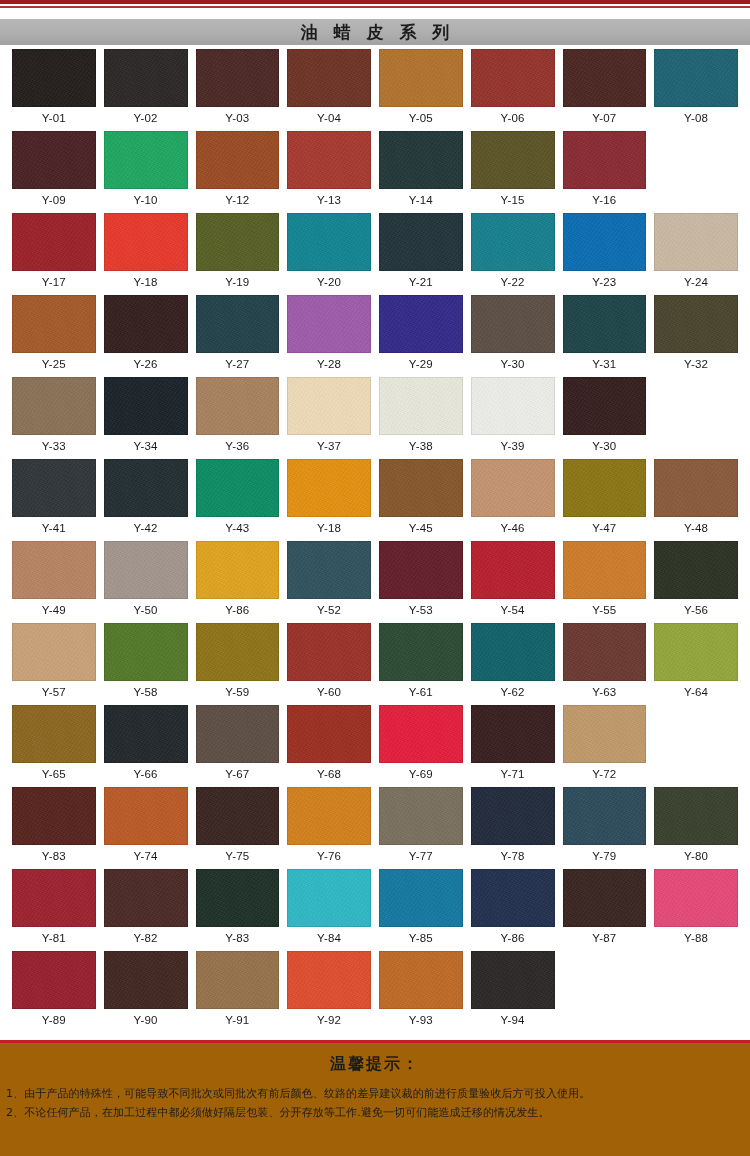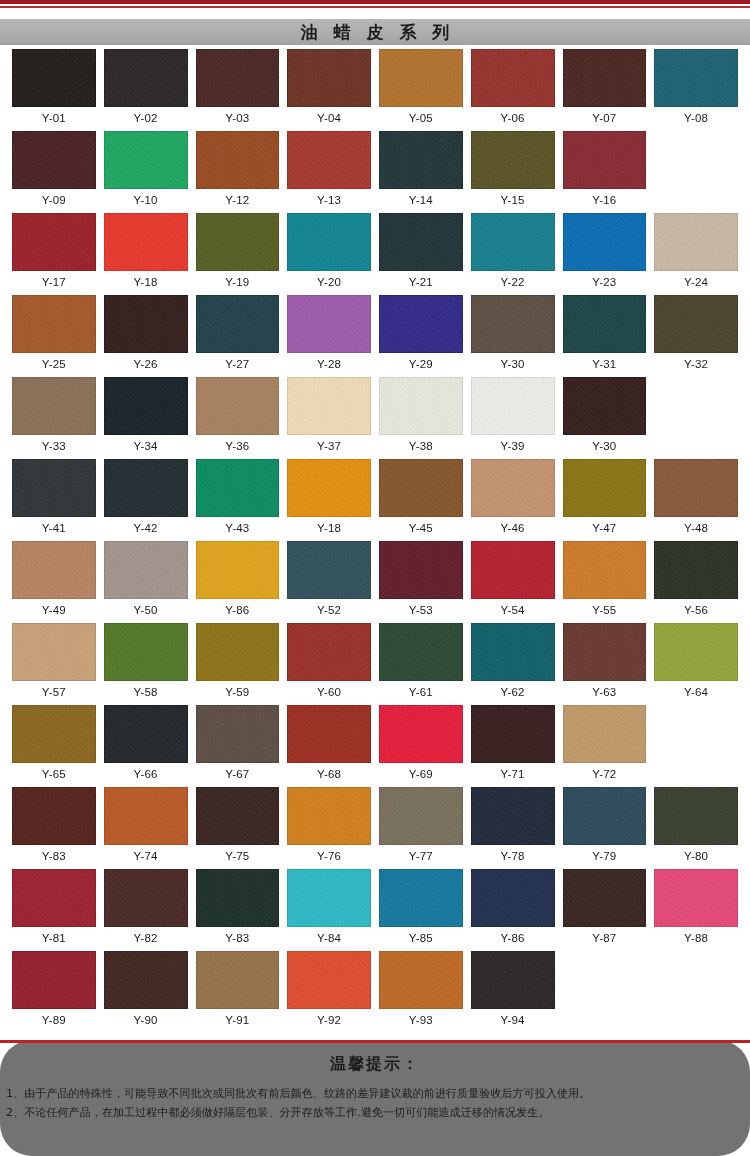--- a/index.html
+++ b/index.html
@@ -109,22 +109,21 @@
   .swatch-cell.empty .swatch-chip,
   .swatch-cell.empty .swatch-label { visibility: hidden; }
 
   
   .footer {
     position: absolute;
     left: 0;
     bottom: 0;
     width: 750px;
     height: 116px;
-    background: #737373;
-    border-radius: 32px;
+    background: #a16207;
   }
   .footer-rule {
     width: 750px;
     height: 3px;
     background: #bf1f25;
   }
   .footer-title {
     text-align: center;
     font-family: "DejaVu Sans", "Liberation Sans", sans-serif;
     font-size: 16px;

